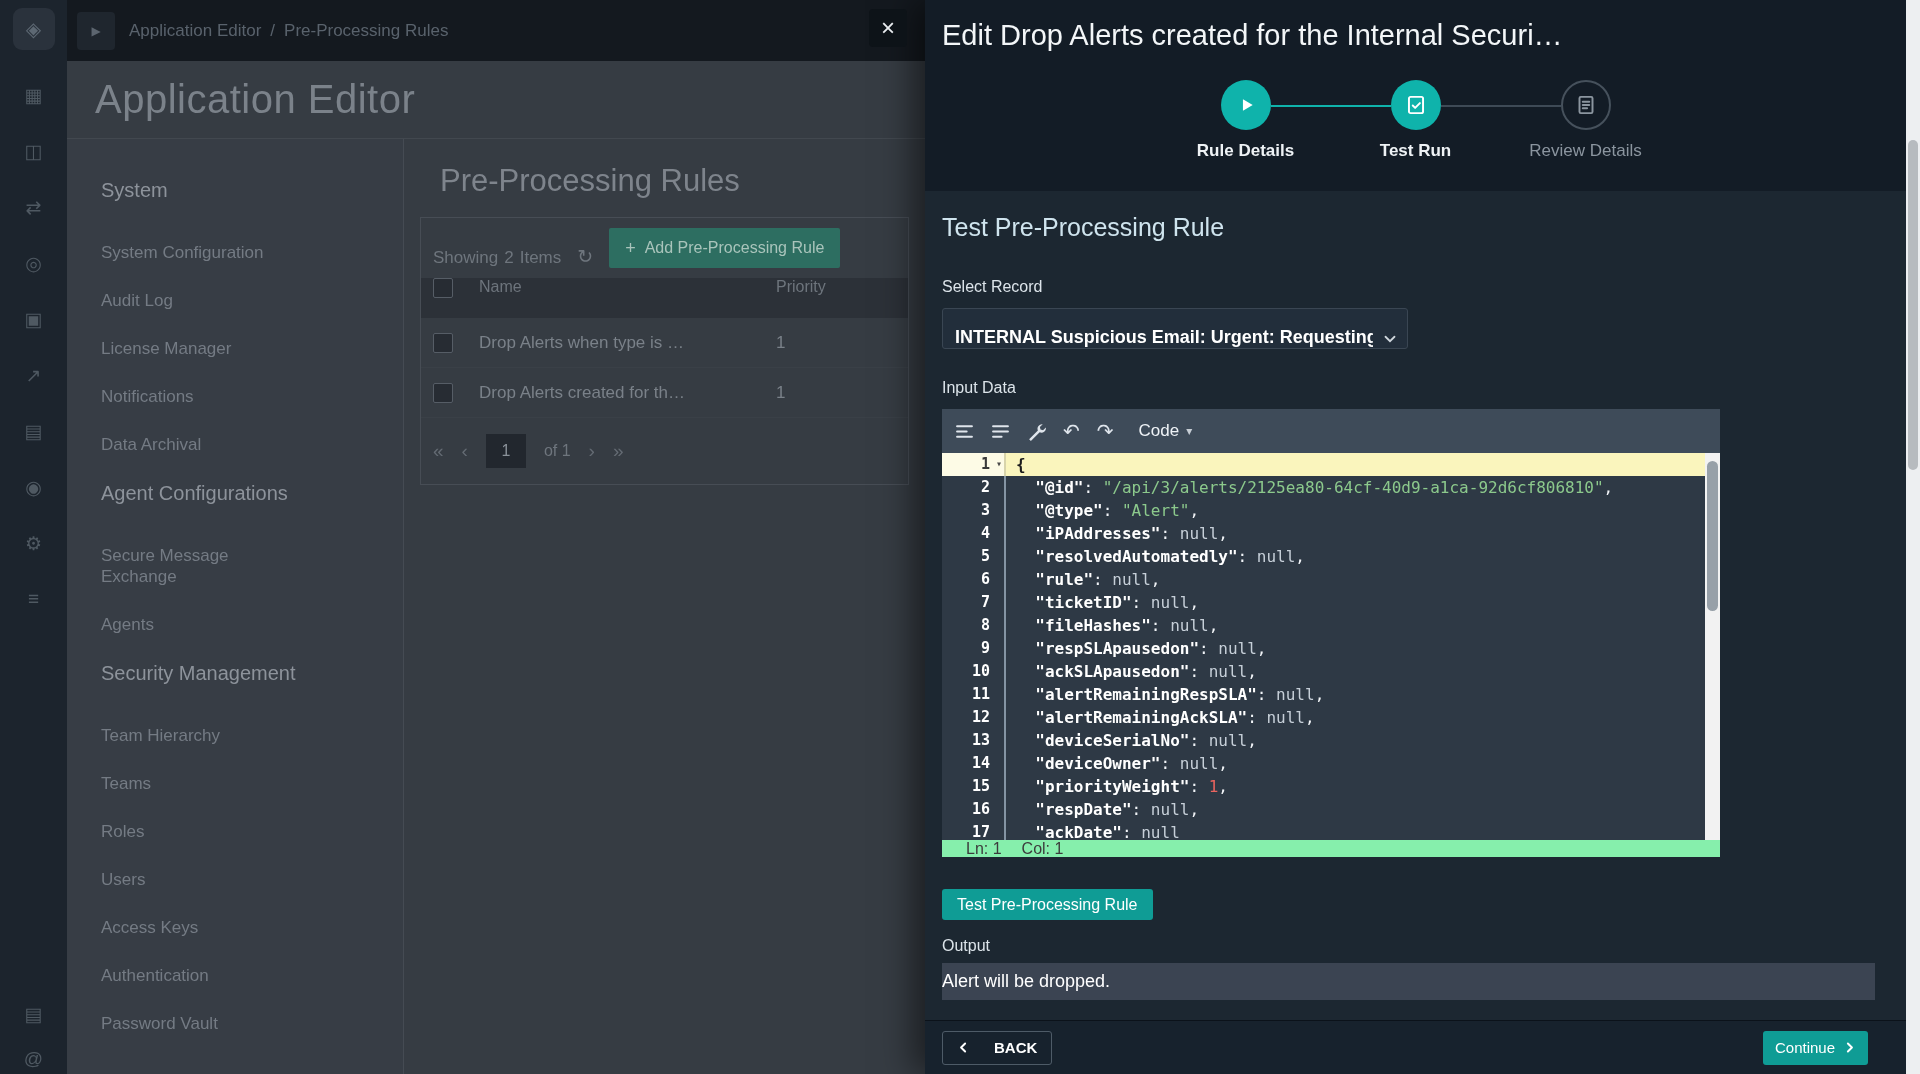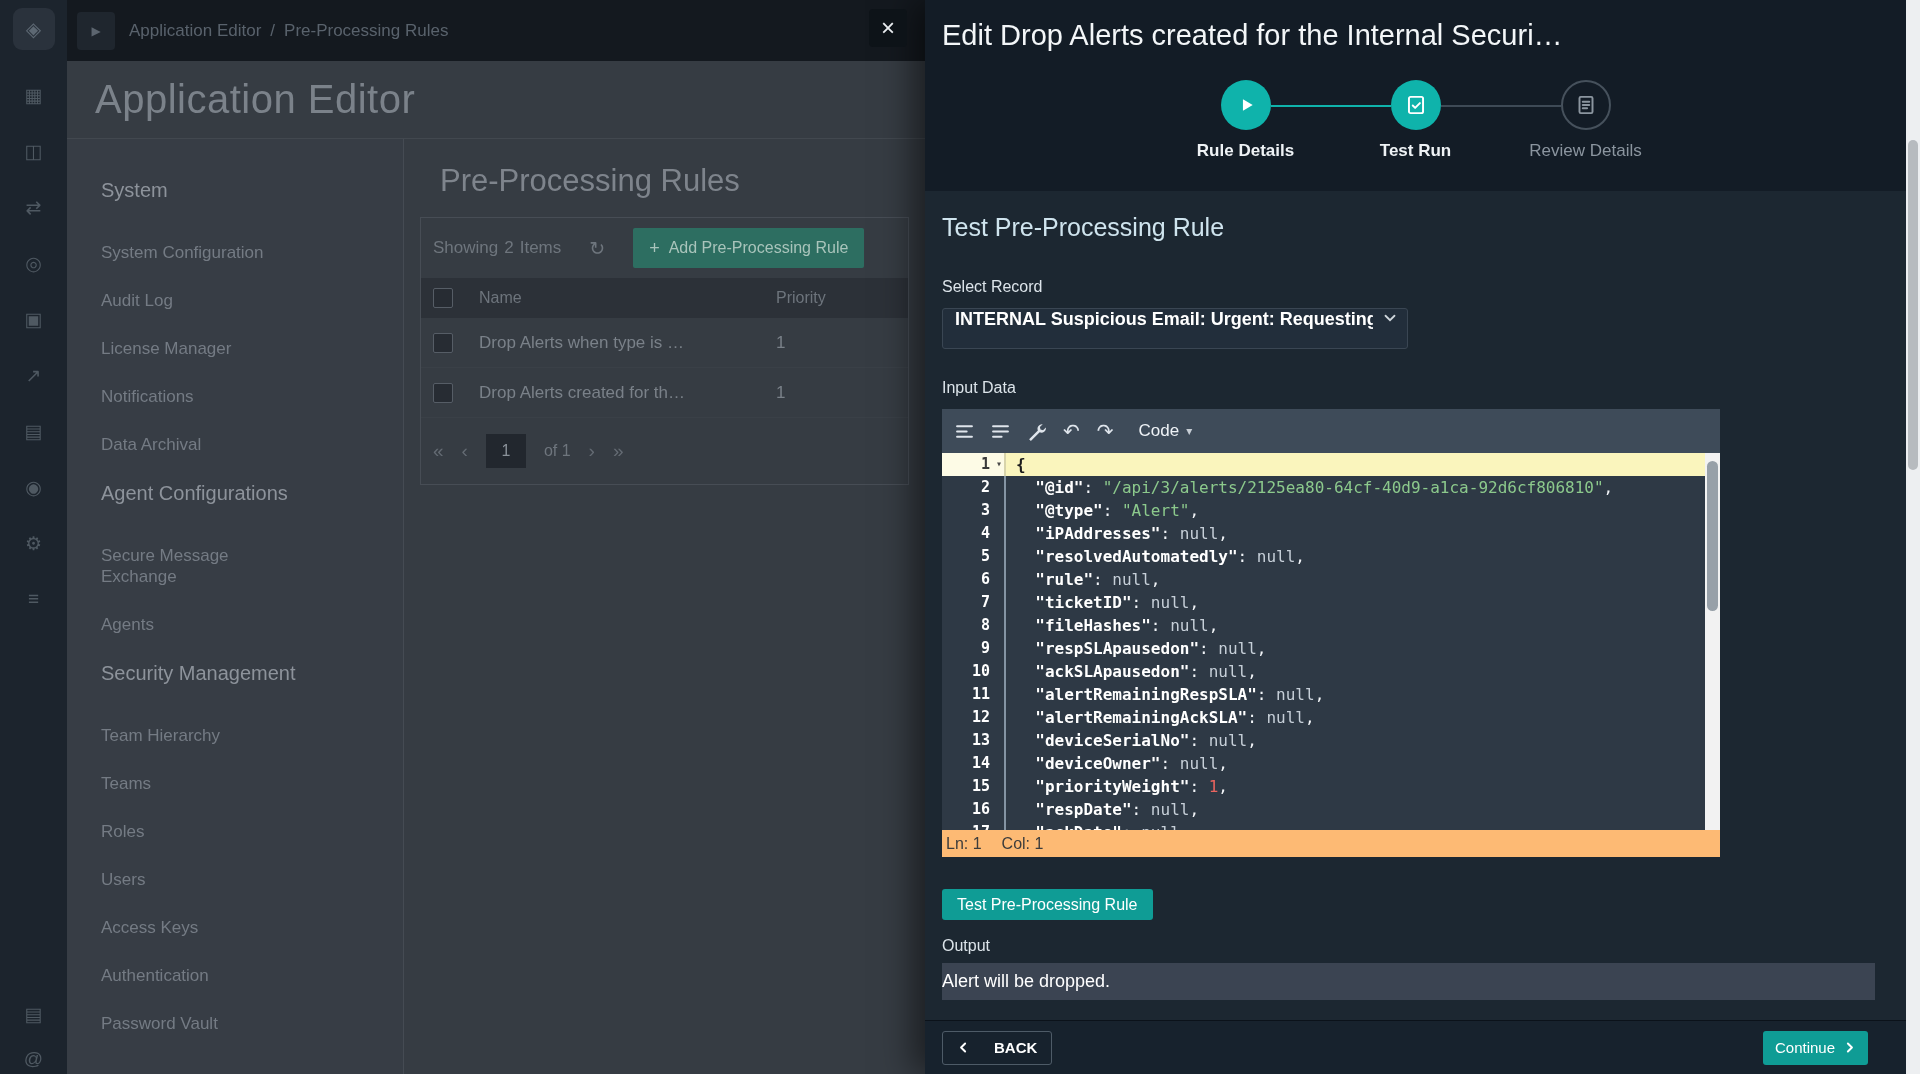--- a/index.html
+++ b/index.html
@@ -20,26 +20,26 @@
 .bg-titlebar{height:78px;display:flex;align-items:center;padding-left:28px;border-bottom:1px solid #42484f}
 .bg-titlebar h1{font-size:40px;font-weight:400;color:#7b828a;letter-spacing:.5px}
 .bg-cols{display:flex;height:calc(100% - 139px)}
 .bg-nav{width:337px;border-right:1px solid #454b53;padding:40px 20px 0 34px;background:#373d45;overflow:hidden}
 .nav-section{margin-bottom:18px}
 .nav-section-title{font-size:20px;color:#8d939b;font-weight:400;margin-bottom:40px}
 .nav-item{font-size:17px;color:#747b84;margin-bottom:27px;max-width:185px;line-height:21px}
 .bg-content{flex:1;padding:16px 16px 0 16px;overflow:hidden}
 .bg-content h2{font-size:31px;font-weight:400;color:#7e848c;margin:8px 0 18px 20px}
 .panel{border:1px solid #474d55;width:489px}
-.panel-toolbar{display:flex;align-items:center;gap:28px;padding:10px 12px}
+.panel-toolbar{display:flex;align-items:flex-end;gap:16px;padding:10px 12px}
 .showing{color:#6e757d;font-size:17px;display:flex;gap:6px}
 .refresh{color:#6e757d;font-size:19px;background:none;border:none}
 .add-btn{background:#2d6e61;color:#a9c4bb;border:none;font-size:16px;height:40px;padding:0 16px;border-radius:2px;display:flex;align-items:center;gap:9px;font-family:inherit}
 .add-btn .plus{font-size:18px}
-.tbl-head{display:flex;align-items:center;background:#2c3138;height:40px;color:#6d747c;font-size:16px;padding:0 12px}
+.tbl-head{display:flex;align-items:flex-start;background:#2c3138;height:40px;color:#6d747c;font-size:16px;padding:0 12px}
 .tbl-row{display:flex;align-items:center;height:50px;padding:0 12px;color:#7a8189;font-size:17px;border-bottom:1px solid #3a4047}
 .cb{width:20px;height:20px;border:1px solid #565d66;background:#272c33;border-radius:2px;margin-right:26px;flex:none}
 .cell-name{flex:1;white-space:nowrap;overflow:hidden}
 .cell-priority{width:120px}
 .pager{display:flex;align-items:center;gap:18px;padding:16px 12px;color:#646b73;font-size:19px}
 .page-box{width:40px;height:34px;background:#22272e;color:#8a9199;display:flex;align-items:center;justify-content:center;font-size:16px}
 .page-of{font-size:16px;color:#6e757d}
 
 
 .modal-close{position:absolute;left:869px;top:9px;width:38px;height:38px;background:#0d1318;border:none;border-radius:4px;color:#e9edf0;font-size:24px;z-index:6;display:flex;align-items:center;justify-content:center;line-height:1}
@@ -58,21 +58,21 @@
 .step.todo .step-label{color:#8b959f;font-weight:400}
 .step::before{content:"";position:absolute;top:25px;right:calc(50% + 25px);width:120px;height:2px;background:#0fb3ab}
 .step:first-child::before{display:none}
 .step.todo::before{background:#3e4a56}
 
 .modal-body{padding:0 31px 0 17px}
 .mb-heading{font-size:25px;font-weight:400;color:#cfe4ee;margin-top:22px}
 .mb-label{display:block;font-size:16px;color:#dce4ea;margin-top:36px}
 .mb-label.mt-md{margin-top:30px}
 .mb-label.mt-sm{margin-top:17px}
-.select{margin-top:12px;width:466px;height:41px;background:#222e3b;border:1px solid #3a4653;border-radius:3px;display:flex;align-items:flex-start;padding:0 34px 0 12px;position:relative}
+.select{margin-top:12px;width:466px;height:41px;background:#222e3b;border:1px solid #3a4653;border-radius:3px;display:flex;align-items:flex-end;padding:0 34px 0 12px;position:relative}
 .sel-text{color:#fff;font-weight:700;font-size:18px;white-space:nowrap;overflow:hidden;flex:1}
 .sel-chev{position:absolute;right:8px;color:#cfd6dc;width:18px;height:18px;display:flex}
 
 
 .editor{margin-top:12px;width:778px;height:448px;display:flex;flex-direction:column}
 .ed-toolbar{height:44px;background:#3e4b59;display:flex;align-items:center;gap:17px;padding:0 13px;flex:none}
 .ed-tool{color:#dfe5ec;display:flex;background:none;border:none}
 .ed-tool svg{width:19px;height:19px}
 .ed-tool.disabled{color:#69778
 
@@ -85,21 +85,21 @@
 .code-row.active .gutter{background:#fdfbe6;color:#3a3a3a;border-right-color:#d8d4ab}
 .fold{position:absolute;right:2px;top:-1px;font-size:10px;color:#4a4a4a;font-weight:400}
 .code-text{white-space:pre;padding-left:10px;flex:1;color:#f2f5f8}
 .code-row.active .code-text{background:#faf5bd;color:#1c1c1c;font-weight:700}
 .tok-key{color:#ffffff;font-weight:700}
 .tok-string{color:#8cc98c}
 .tok-null{color:#c6cfd8}
 .tok-num{color:#e9645f}
 .ed-scroll{position:absolute;right:0;top:0;width:15px;height:100%;background:#f2f2f2}
 .ed-thumb{position:absolute;left:2px;top:8px;width:11px;height:150px;background:#97a0a8;border-radius:6px}
-.ed-status{height:27px;background:#fdba74;color:#3c3c3c;font-size:16px;display:flex;align-items:center;gap:20px;padding-left:4px;flex:none;font-family:"Liberation Sans",sans-serif}
+.ed-status{height:17px;background:#86efac;color:#3c3c3c;font-size:16px;display:flex;align-items:center;gap:20px;padding-left:24px;flex:none;font-family:"Liberation Sans",sans-serif}
 
 .test-btn{margin-top:32px;height:31px;background:#0f9c95;color:#fff;border:none;border-radius:3px;font-size:16px;padding:0 15px;font-family:inherit}
 .output{margin-top:8px;height:37px;background:#3b4452;color:#fff;font-size:18px;display:flex;align-items:center;width:100%}
 
 .modal-footer{position:absolute;bottom:0;left:0;width:100%;height:54px;background:#17222d;border-top:1px solid #0b121a;display:flex;align-items:center;justify-content:space-between;padding:0 38px 0 17px}
 .back-btn{height:34px;border:1px solid #4e5b67;background:transparent;color:#fff;font-size:15px;font-weight:700;border-radius:3px;display:flex;align-items:center;gap:24px;padding:0 14px;font-family:inherit}
 .continue-btn{height:34px;background:#0f9c95;border:none;color:#fff;font-size:15px;border-radius:3px;display:flex;align-items:center;gap:8px;padding:0 12px;font-family:inherit}
 .back-btn svg,.continue-btn svg{width:13px;height:13px;display:block}
 
 

